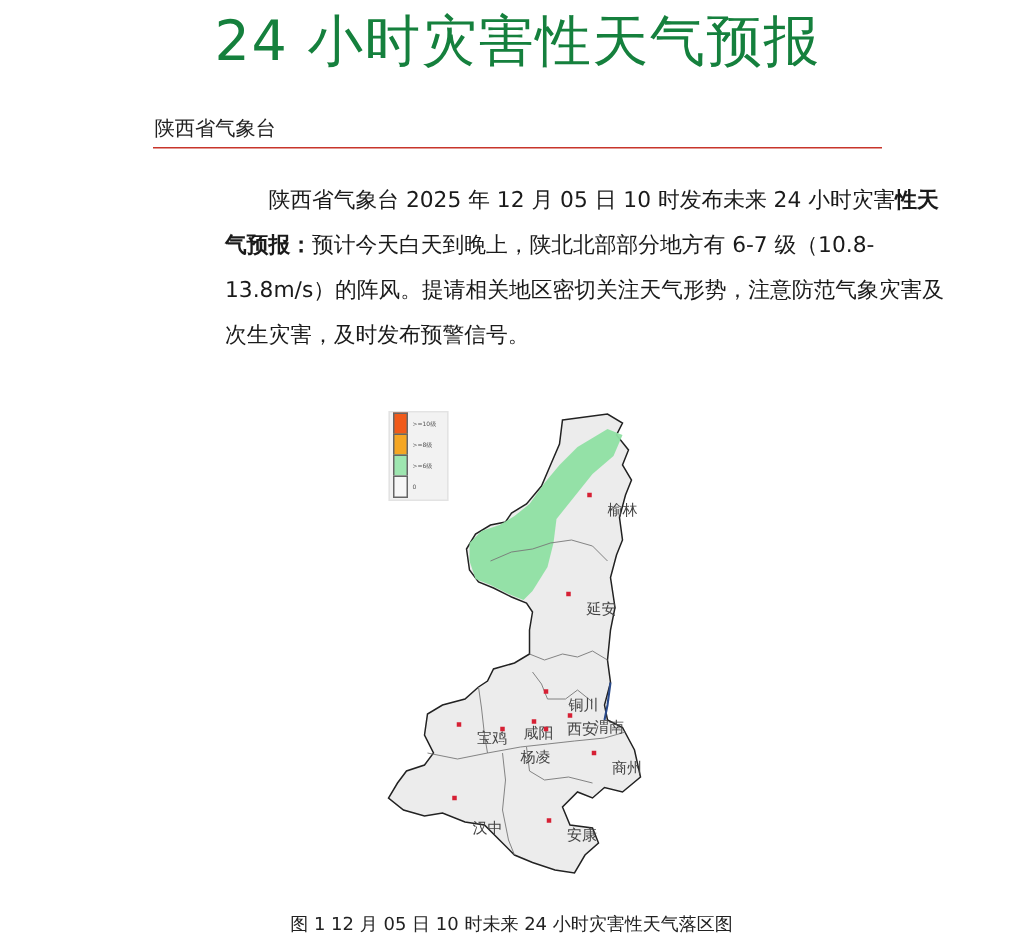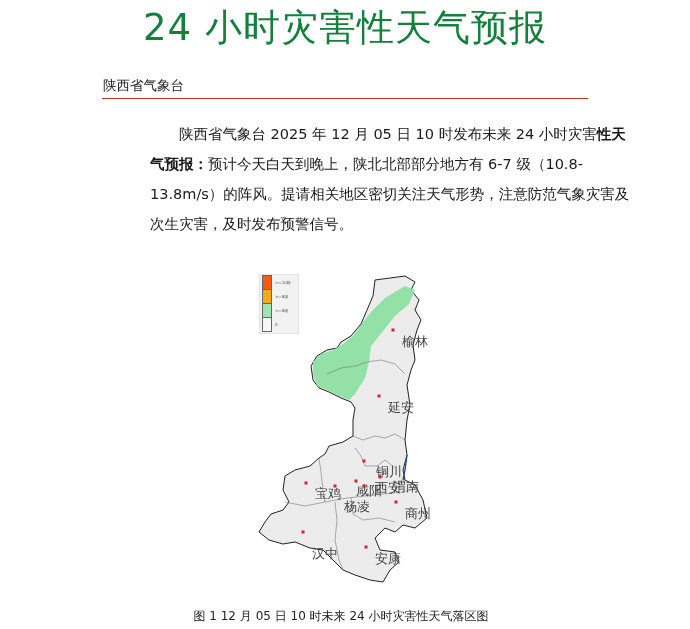--- a/index.html
+++ b/index.html
@@ -16,21 +16,21 @@
   .body-text { position: absolute; left: 106px; width: 490px; top: 119px;
                font-size: 14.5px; line-height: 30px; color: #1a1a1a; margin-left: 44px; }
   .body-text p { margin: 0; text-indent: 2em; }
   .body-text b { font-weight: bold; }
   .map-wrap { position: absolute; left: 255px; top: 270px; width: 200px; height: 330px; }
   .legend { position: absolute; left: 4px; top: 4px; width: 38px; height: 58px;
             background: #f2f2f2; border: 1px solid #e3e3e3; }
   .legend-row { display: flex; align-items: center; height: 14px; }
   .legend-swatch { width: 8px; height: 13px; margin-left: 2px; border: 0.5px solid #666; }
   .legend-label { font-size: 4px; color: #555; margin-left: 3px; white-space: nowrap; }
-  .city { position: absolute; font-size: 13px; color: #444; transform: translate(-50%, 0);
+  .city { position: absolute; font-size: 10px; color: #444; transform: translate(-50%, 0);
           white-space: nowrap; padding-left: 44px; }
   .city-dot { position: absolute; width: 3px; height: 3px; background: #d62034;
               transform: translate(-50%, -50%); }
   .caption { position: absolute; left: 0; width: 682px; top: 608px; text-align: center;
              font-size: 12px; color: #222; }
 </style>
 </head>
 <body>
 
 <div class="title">24 小时灾害性天气预报</div>
@@ -86,21 +86,21 @@
   <span class="city" style="left:124px;top:129px">延安</span>
   <span class="city-dot" style="left:109px;top:191px"></span>
   <span class="city" style="left:112px;top:193px">铜川</span>
   <span class="city-dot" style="left:125px;top:207px"></span>
   <span class="city" style="left:129px;top:208px">渭南</span>
   <span class="city-dot" style="left:51px;top:213px"></span>
   <span class="city" style="left:51px;top:215px">宝鸡</span>
   <span class="city-dot" style="left:80px;top:216px"></span>
   <span class="city" style="left:80px;top:228px">杨凌</span>
   <span class="city-dot" style="left:101px;top:211px"></span>
-  <span class="city" style="left:92px;top:212px">咸阳</span>
+  <span class="city" style="left:82px;top:212px">咸阳</span>
   <span class="city-dot" style="left:109px;top:216px"></span>
   <span class="city" style="left:111px;top:209px">西安</span>
   <span class="city-dot" style="left:141px;top:232px"></span>
   <span class="city" style="left:141px;top:235px">商州</span>
   <span class="city-dot" style="left:48px;top:262px"></span>
   <span class="city" style="left:48px;top:275px">汉中</span>
   <span class="city-dot" style="left:111px;top:277px"></span>
   <span class="city" style="left:111px;top:280px">安康</span>
 </div>
 

